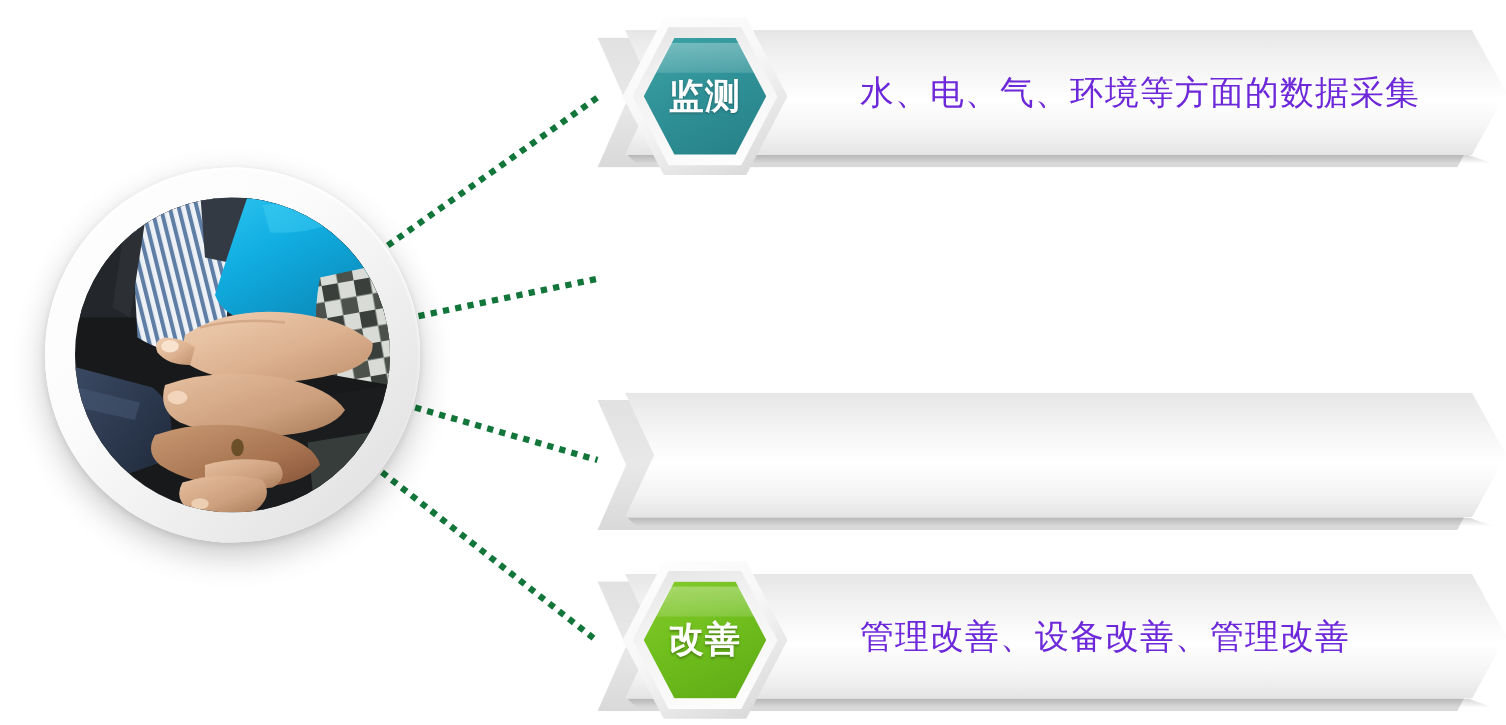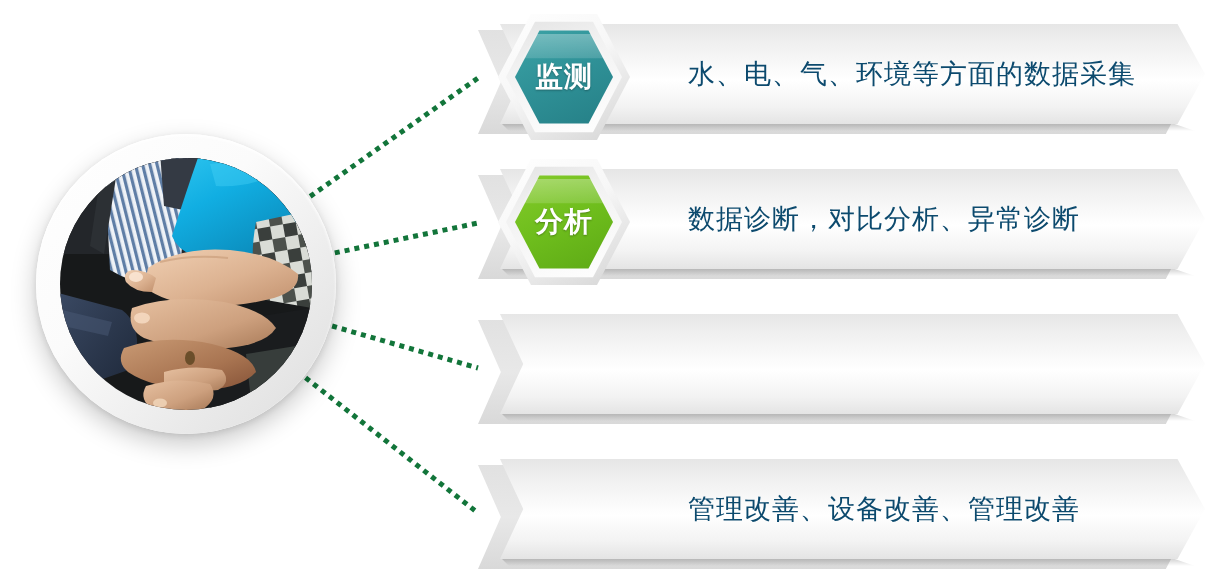--- a/index.html
+++ b/index.html
@@ -117,21 +117,21 @@
 
   .banner-text {
     position: absolute;
     left: 210px;
     top: 0;
     height: 100px;
     display: flex;
     align-items: center;
     font-size: 27px;
     letter-spacing: 1px;
-    color: #0c4a6e;
+    color: #6d28d9;
     font-family: "DejaVu Sans", "Liberation Sans", sans-serif;
     white-space: nowrap;
   }
 
   
   .hex-badge {
     position: absolute;
     left: 38px;
     top: 0;
     width: 132px;
@@ -290,46 +290,40 @@
     <div class="hex-badge">
       <div class="hex hex-outer"></div>
       <div class="hex hex-mid"></div>
       <div class="hex hex-core teal"></div>
       <div class="hex hex-gloss"></div>
       <div class="hex-label">监测</div>
     </div>
   </div>
 
   <div class="row" style="top: 157px;">
-    <div class="banner">
-      <div class="banner-back"></div>
-      <div class="banner-shadow"></div>
-      <div class="banner-face"></div>
-      <div class="banner-text">数据诊断，对比分析、异常诊断</div>
-    </div>
-    <div class="hex-badge">
-      <div class="hex hex-outer"></div>
-      <div class="hex hex-mid"></div>
-      <div class="hex hex-core green"></div>
-      <div class="hex hex-gloss"></div>
-      <div class="hex-label">分析</div>
-    </div>
   </div>
 
   <div class="row" style="top: 302px;">
     <div class="banner">
       <div class="banner-back"></div>
       <div class="banner-shadow"></div>
       <div class="banner-face"></div>
     </div>
   </div>
 
   <div class="row" style="top: 447px;">
     <div class="banner">
       <div class="banner-back"></div>
       <div class="banner-shadow"></div>
       <div class="banner-face"></div>
       <div class="banner-text">管理改善、设备改善、管理改善</div>
     </div>
+    <div class="hex-badge">
+      <div class="hex hex-outer"></div>
+      <div class="hex hex-mid"></div>
+      <div class="hex hex-core green"></div>
+      <div class="hex hex-gloss"></div>
+      <div class="hex-label">改善</div>
+    </div>
   </div>
 </div>
 
 </div>
 
 </body></html>

